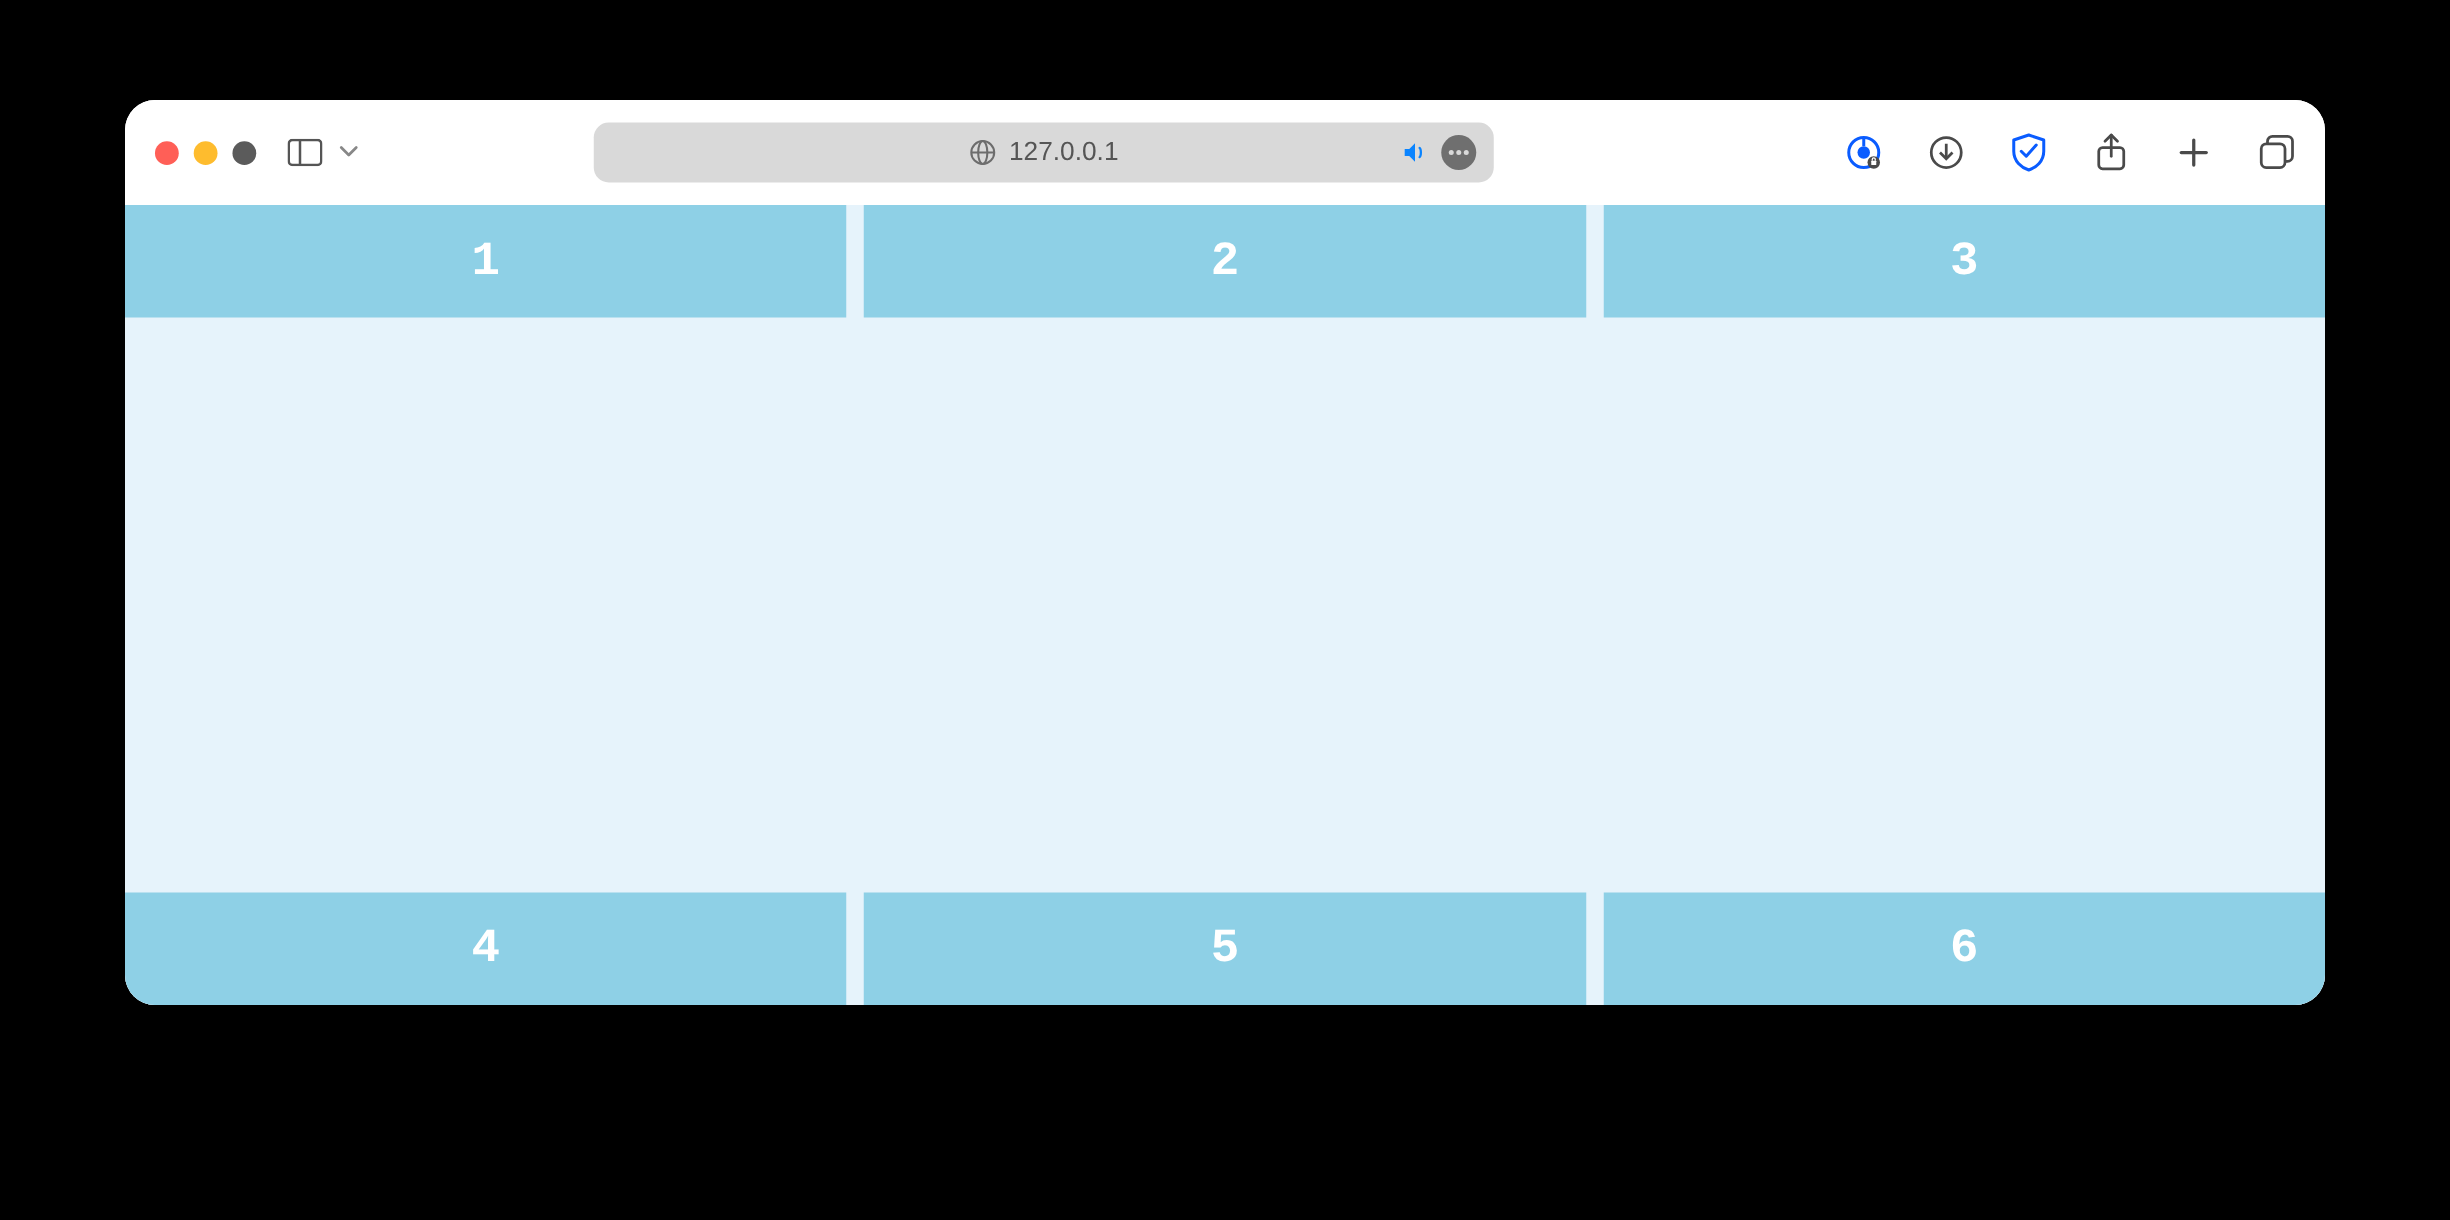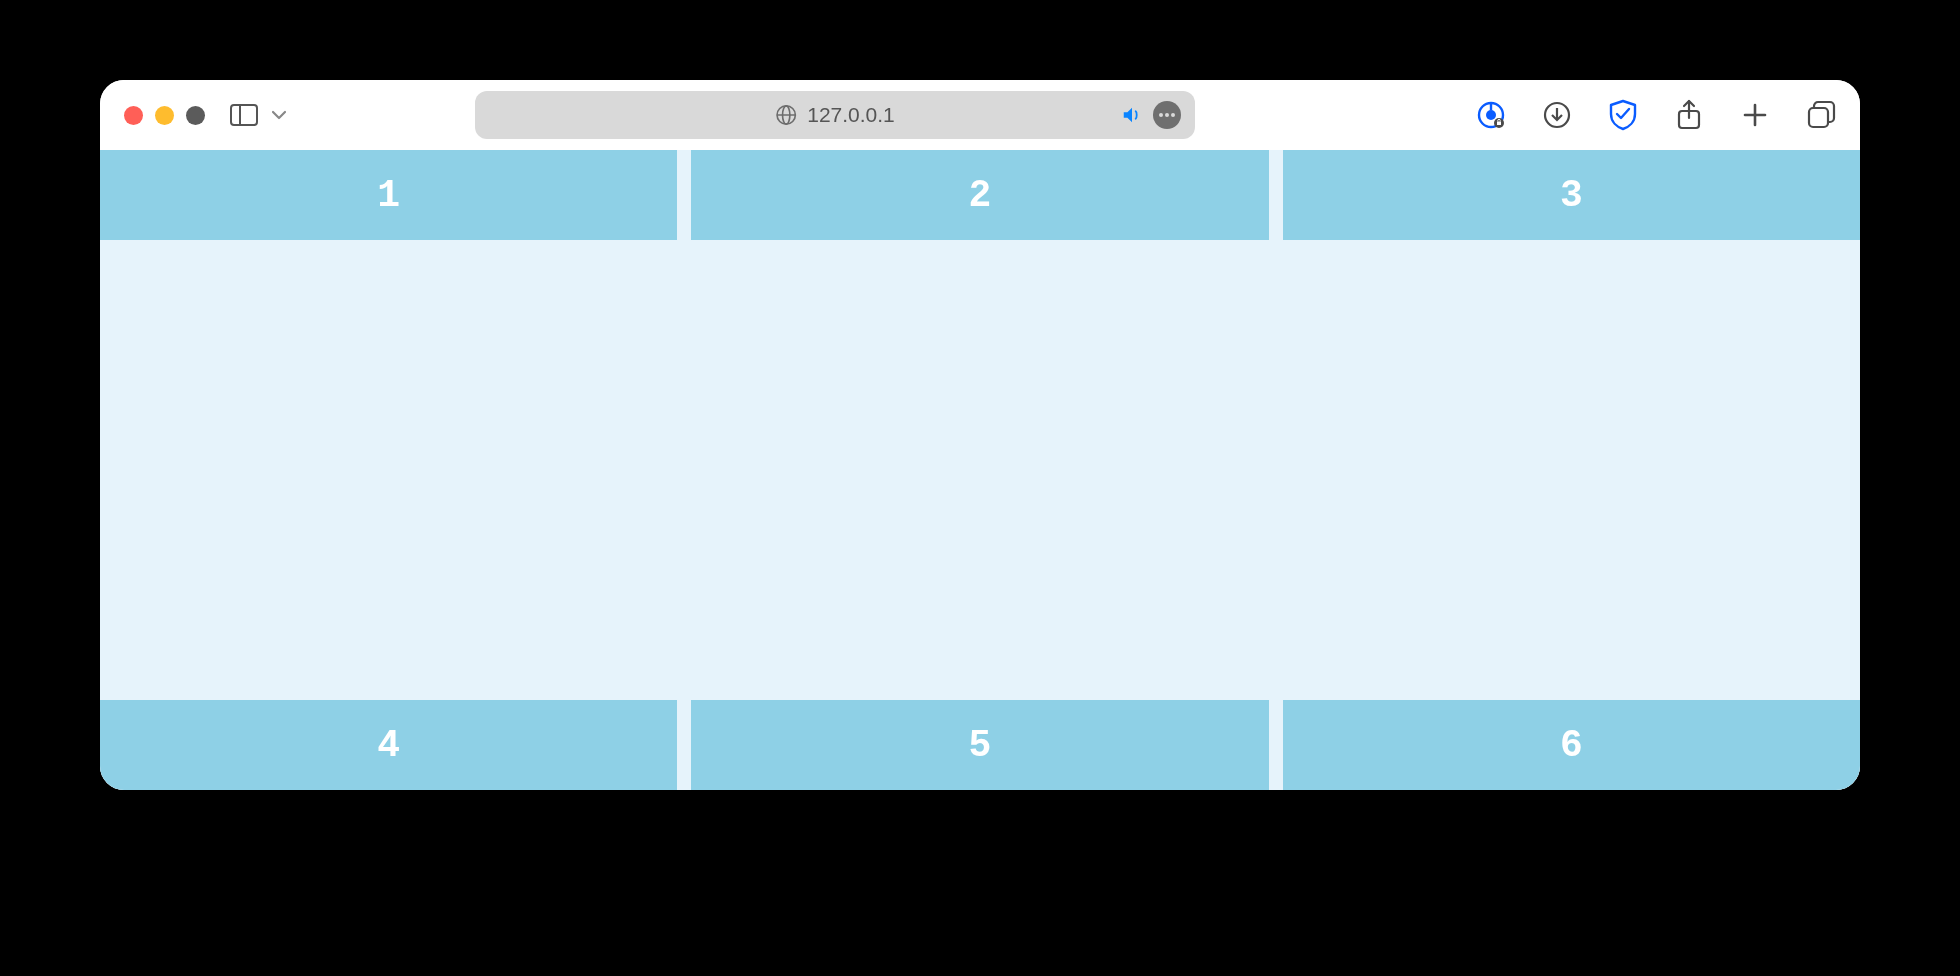--- a/index.html
+++ b/index.html
@@ -21,21 +21,21 @@
 
     .browser-window {
       width: 1760px;
       background: #fff;
       border-radius: 24px;
       overflow: hidden;
       box-shadow: 0 20px 60px rgba(0,0,0,0.5);
     }
 
     .browser-chrome {
-      height: 70px;
+      height: 84px;
       display: flex;
       align-items: center;
       padding: 0 24px;
       background: #fff;
       gap: 16px;
     }
 
     .traffic-lights {
       display: flex;
       gap: 12px;

